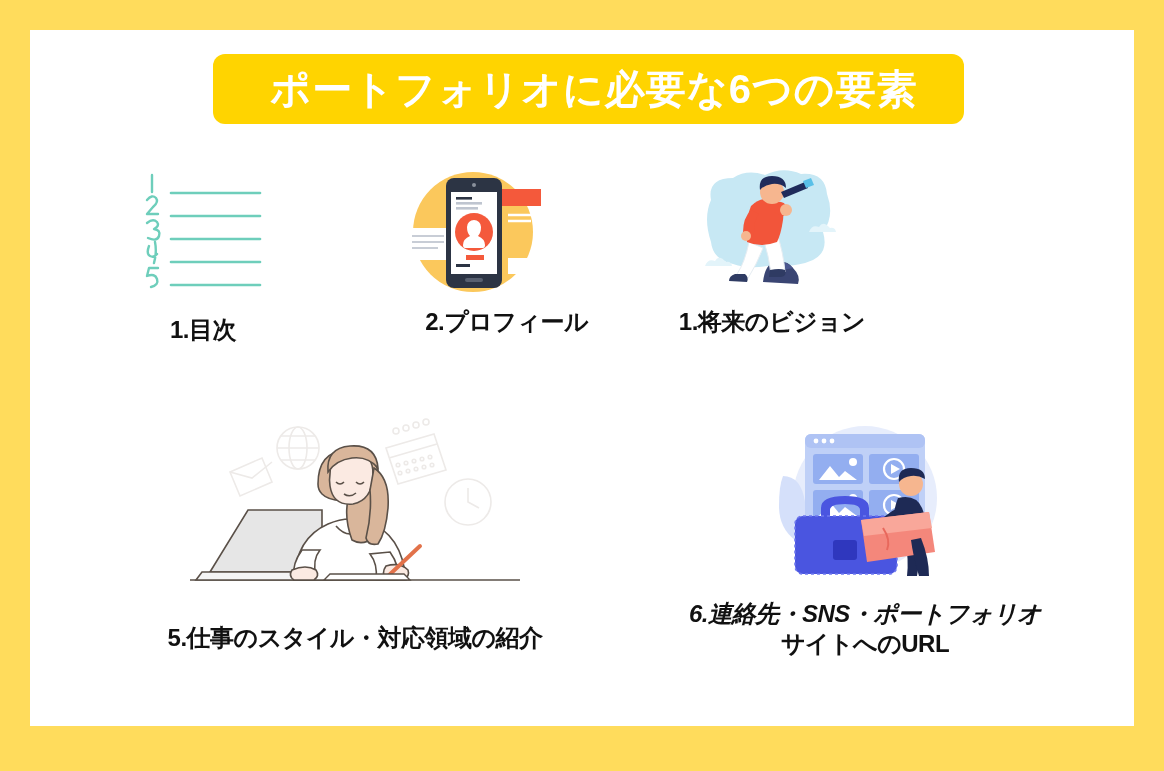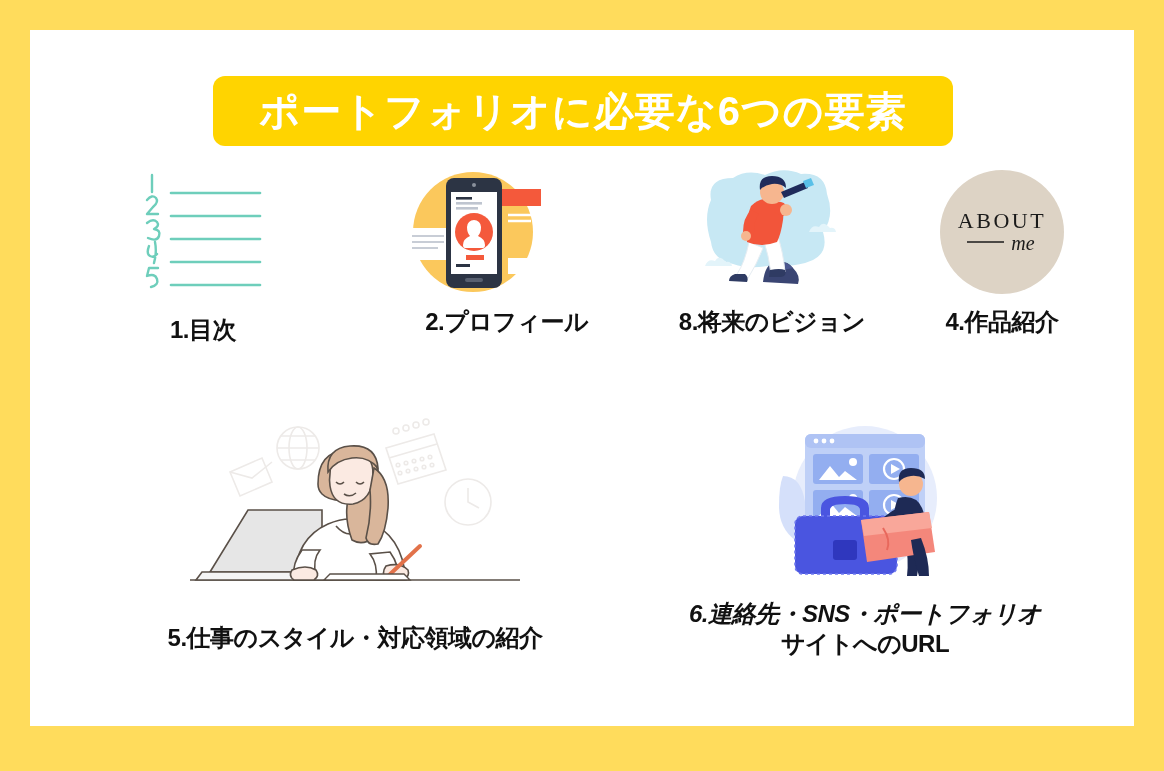--- a/index.html
+++ b/index.html
@@ -28,28 +28,29 @@
     top: 30px;
     width: 1104px;
     height: 696px;
     background: #ffffff;
   }
 
   
   #title-banner {
     position: absolute;
     left: 183px;
-    top: 46px;
+    top: 24px;
     width: 740px;
     height: 70px;
     background: #FFD400;
     border-radius: 12px;
     display: flex;
     align-items: center;
     justify-content: center;
+    padding-left: 11px;
   }
   #title-text {
     color: #ffffff;
     font-size: 40px;
     font-weight: bold;
     letter-spacing: 1px;
     line-height: 1;
     white-space: nowrap;
   }
   .cell {
@@ -193,34 +194,23 @@
           <circle cx="101" cy="40" r="6" fill="#F6B68F"></circle>
           <circle cx="61" cy="66" r="5" fill="#F6B68F"></circle>
 
           <circle cx="87" cy="22" r="12" fill="#F6B68F"></circle>
           <path d="M75 20 q-2 -14 12 -14 q14 0 14 12 q-6 -5 -14 -4 q-8 1 -12 6 z" fill="#1F2B5B"></path>
 
           <path d="M96 22 l24 -10 l3 6 l-24 10 z" fill="#1F2B5B"></path>
           <path d="M118 11 l8 -3 l3 7 l-8 3 z" fill="#59C0E8"></path>
         </svg>
       </div>
-      <div class="cell-label" style="margin-top: 12px; color: rgb(17, 17, 17);">8.将来のビジョン</div>
-    </div>
-
-    <div class="cell" style="left:872px; top:140px; width:200px;">
-      <div class="art about-wrap">
-        <svg width="130" height="125" viewBox="0 0 130 125">
-          <circle cx="65" cy="62" r="62" fill="#DDD3C5"></circle>
-          <text x="65" y="58" text-anchor="middle" font-family="Liberation Serif, serif" font-size="22" letter-spacing="2.5" fill="#1A1A1A">ABOUT</text>
-          <line x1="30" y1="72" x2="67" y2="72" stroke="#1A1A1A" stroke-width="1.4"></line>
-          <text x="86" y="80" text-anchor="middle" font-family="Liberation Serif, serif" font-size="20" font-style="italic" fill="#1A1A1A">me</text>
-        </svg>
-      </div>
-      <div class="cell-label" style="margin-top: 12px; color: rgb(17, 17, 17);">4.作品紹介</div>
-    </div>
+      <div class="cell-label" style="margin-top: 12px; color: rgb(17, 17, 17);">1.将来のビジョン</div>
+    </div>
+
 
     <div class="cell" style="left:70px; top:390px; width:510px;">
       <div class="art desk-wrap">
         <svg width="330" height="175" viewBox="0 0 330 175">
 
           <g stroke="#EDEAE8" stroke-width="1.6" fill="none">
             <circle cx="108" cy="28" r="21"></circle>
             <ellipse cx="108" cy="28" rx="9" ry="21"></ellipse>
             <line x1="87" y1="28" x2="129" y2="28"></line>
             <line x1="91" y1="16" x2="125" y2="16"></line>

